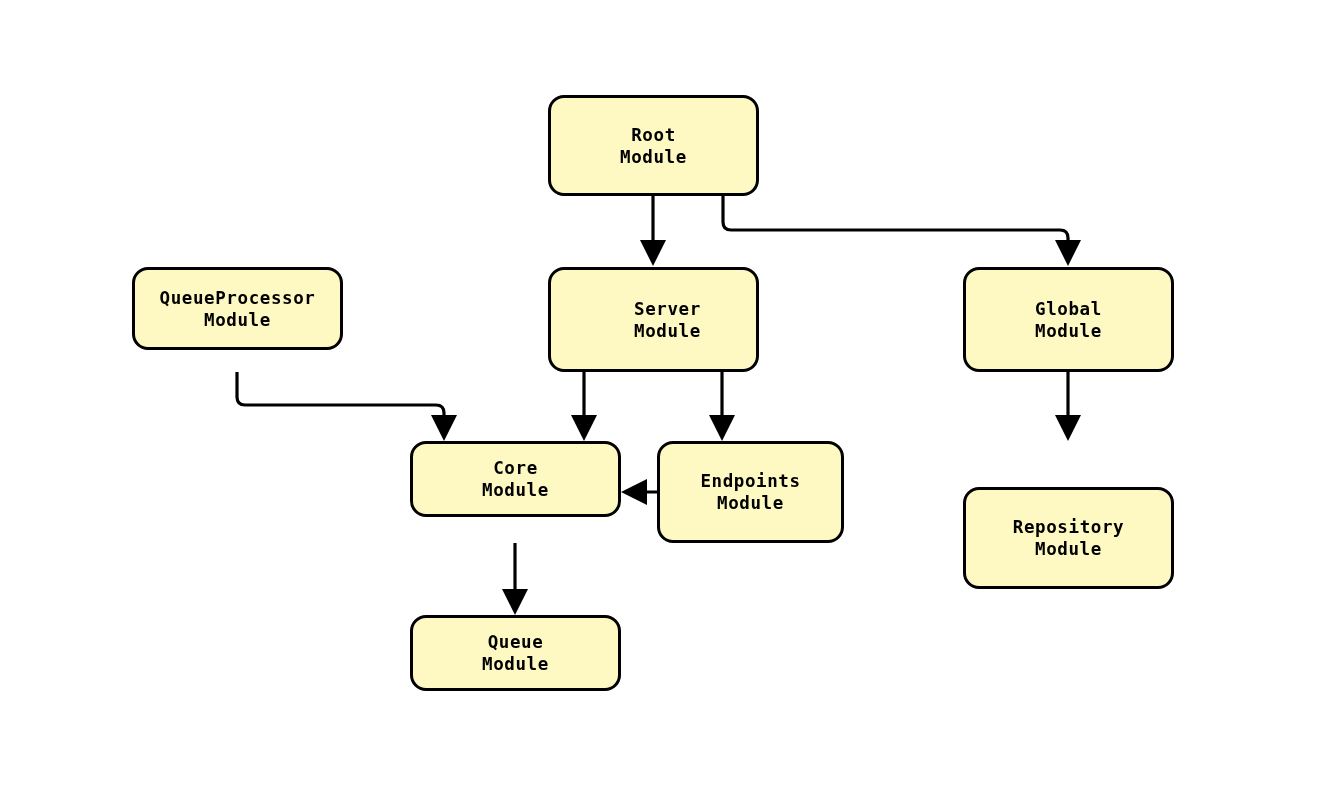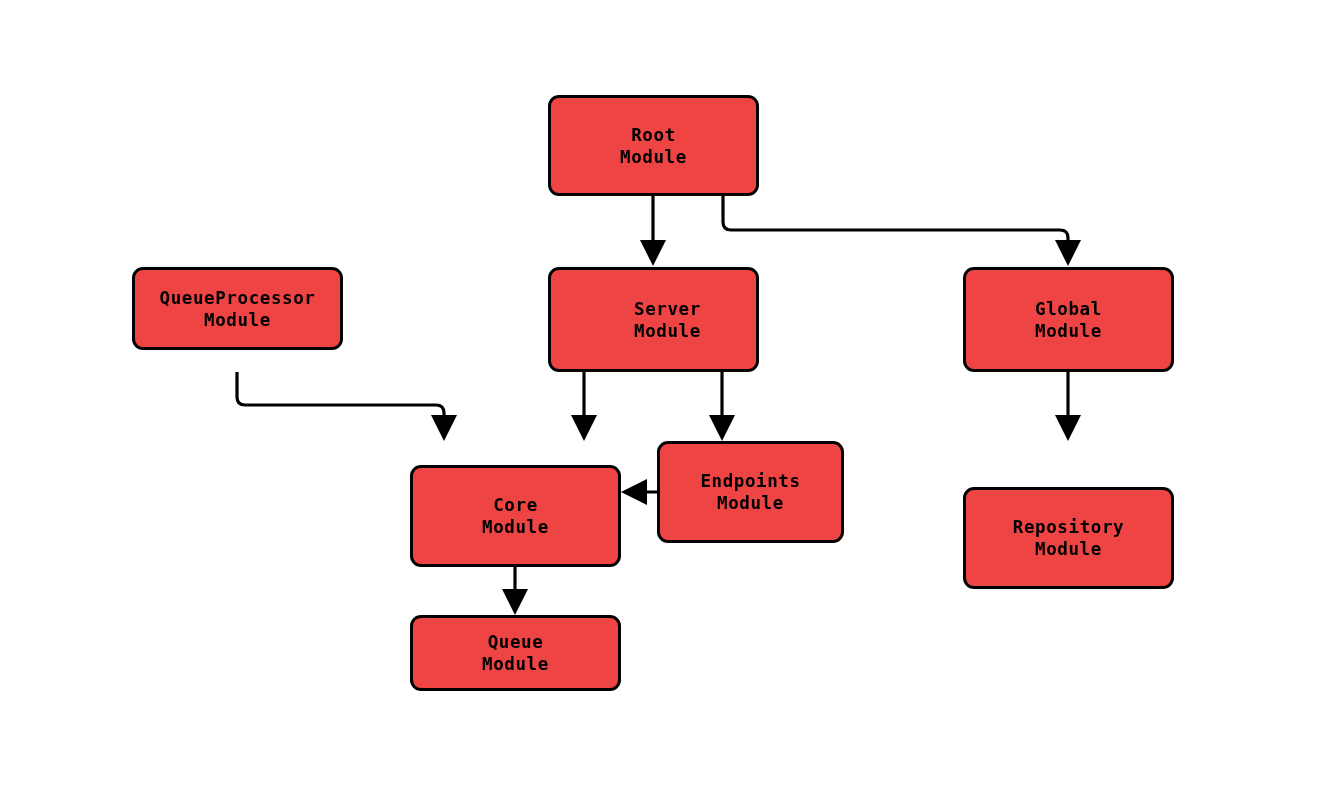--- a/index.html
+++ b/index.html
@@ -34,23 +34,23 @@
     stroke-linecap: butt;
     stroke-linejoin: round;
   }
   .arrow-head {
     fill: #000000;
     stroke: none;
   }
   .node-box {
     position: absolute;
     box-sizing: border-box;
-    background: #ef4444;
+    background: #fef9c3;
     border: 3.4px solid #000000;
-    border-radius: 11px;
+    border-radius: 16px;
     display: flex;
     flex-direction: column;
     align-items: center;
     justify-content: center;
     z-index: 2;
   }
   .node-label {
     text-align: center;
     color: #000000;
     font-family: "DejaVu Sans Mono", "Liberation Mono", monospace;
@@ -123,21 +123,21 @@
   <div class="node-box" style="left:548px; top:267px; width:211px; height:105px;padding-left:28px;">
     <div class="node-label">Server</div>
     <div class="node-label">Module</div>
   </div>
 
   <div class="node-box" style="left:963px; top:267px; width:211px; height:105px;">
     <div class="node-label">Global</div>
     <div class="node-label">Module</div>
   </div>
 
-  <div class="node-box" style="left:410px; top:441px; width:211px; height:102px;margin-top:24px;">
+  <div class="node-box" style="left:410px; top:441px; width:211px; height:76px;">
     <div class="node-label">Core</div>
     <div class="node-label">Module</div>
   </div>
 
   <div class="node-box" style="left:657px; top:441px; width:187px; height:102px;">
     <div class="node-label">Endpoints</div>
     <div class="node-label">Module</div>
   </div>
 
   <div class="node-box" style="left:963px; top:441px; width:211px; height:102px;margin-top:46px;">

